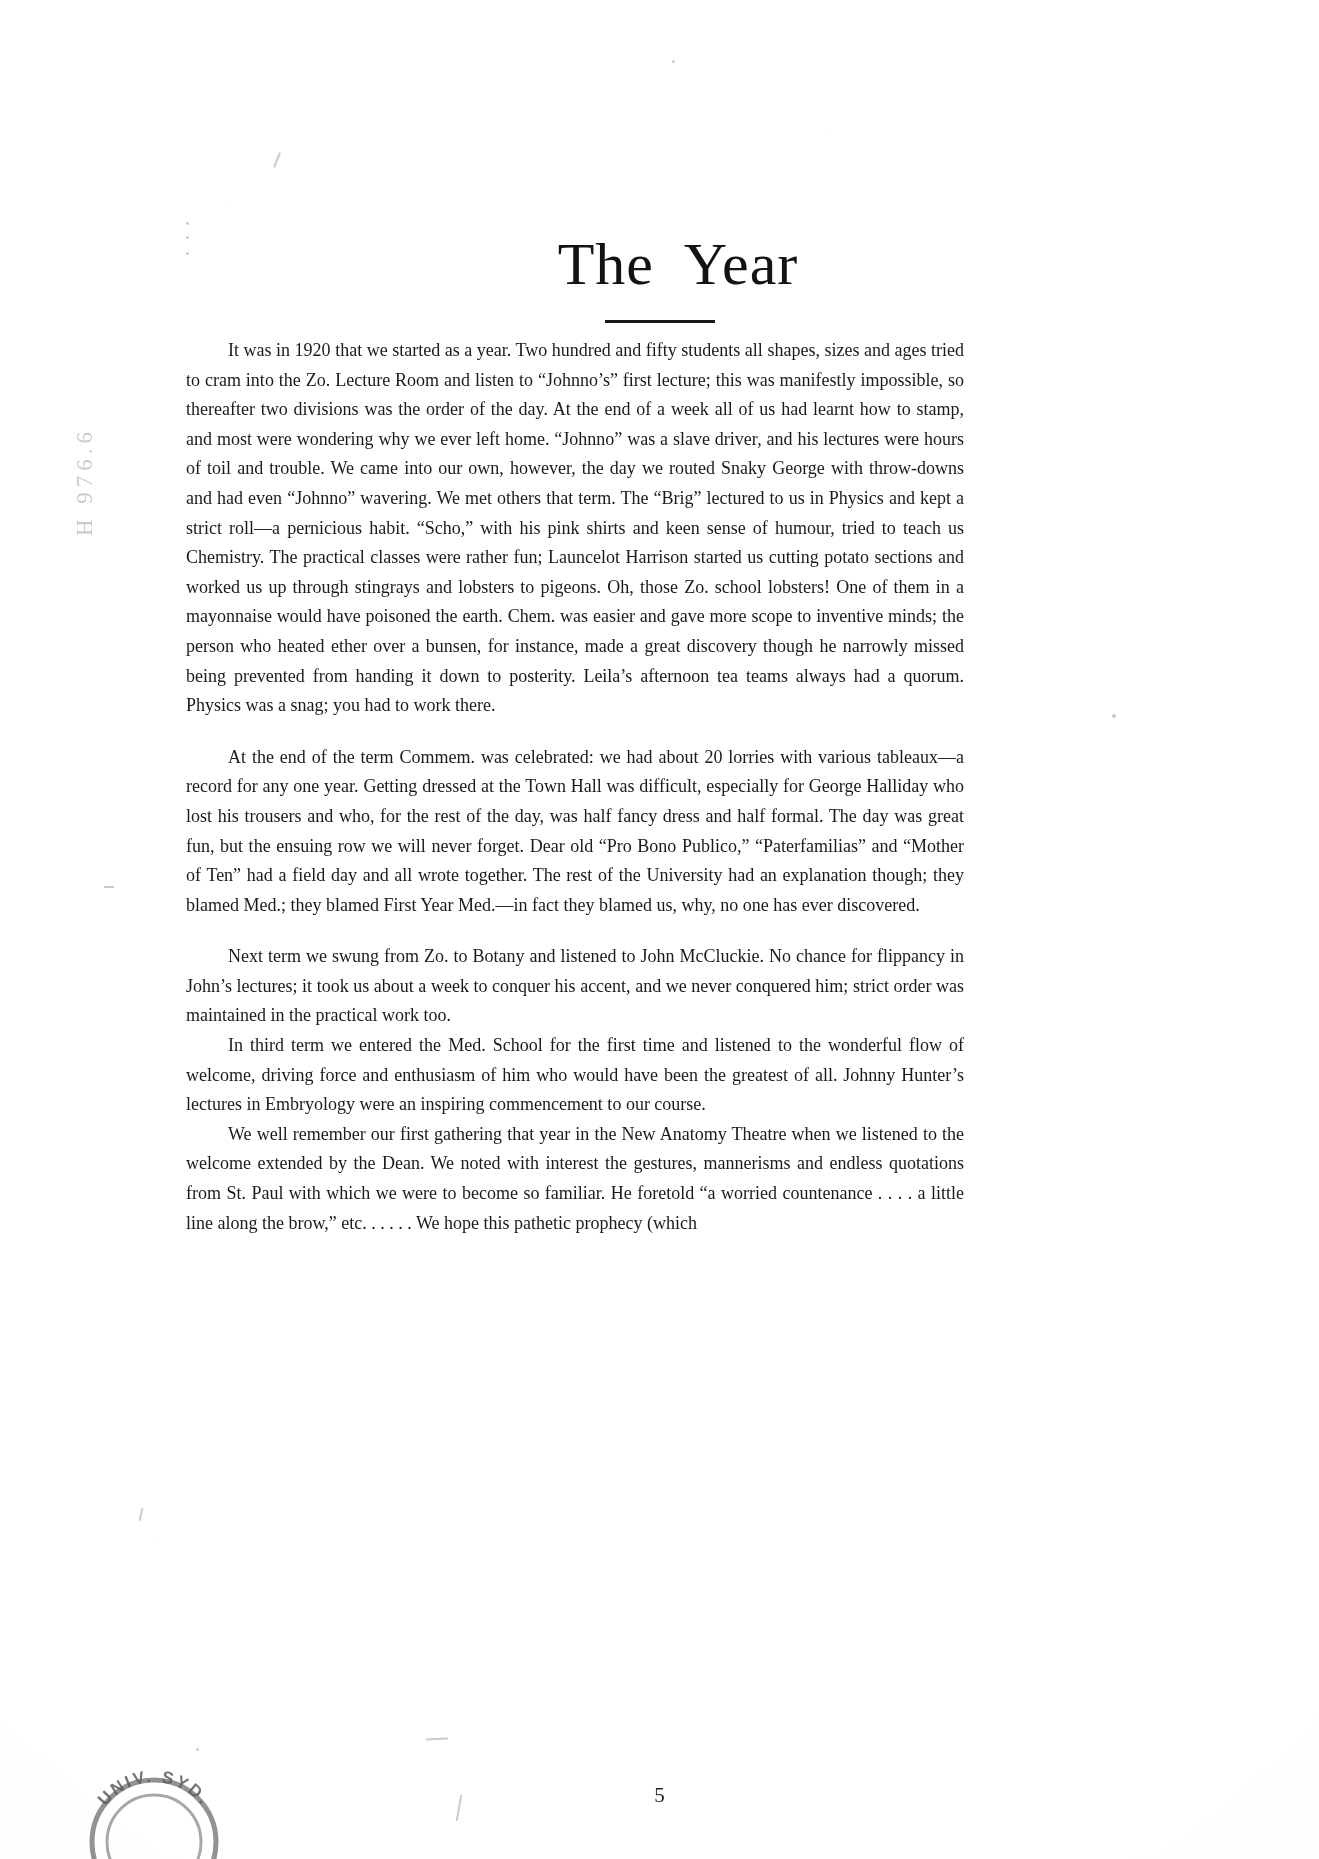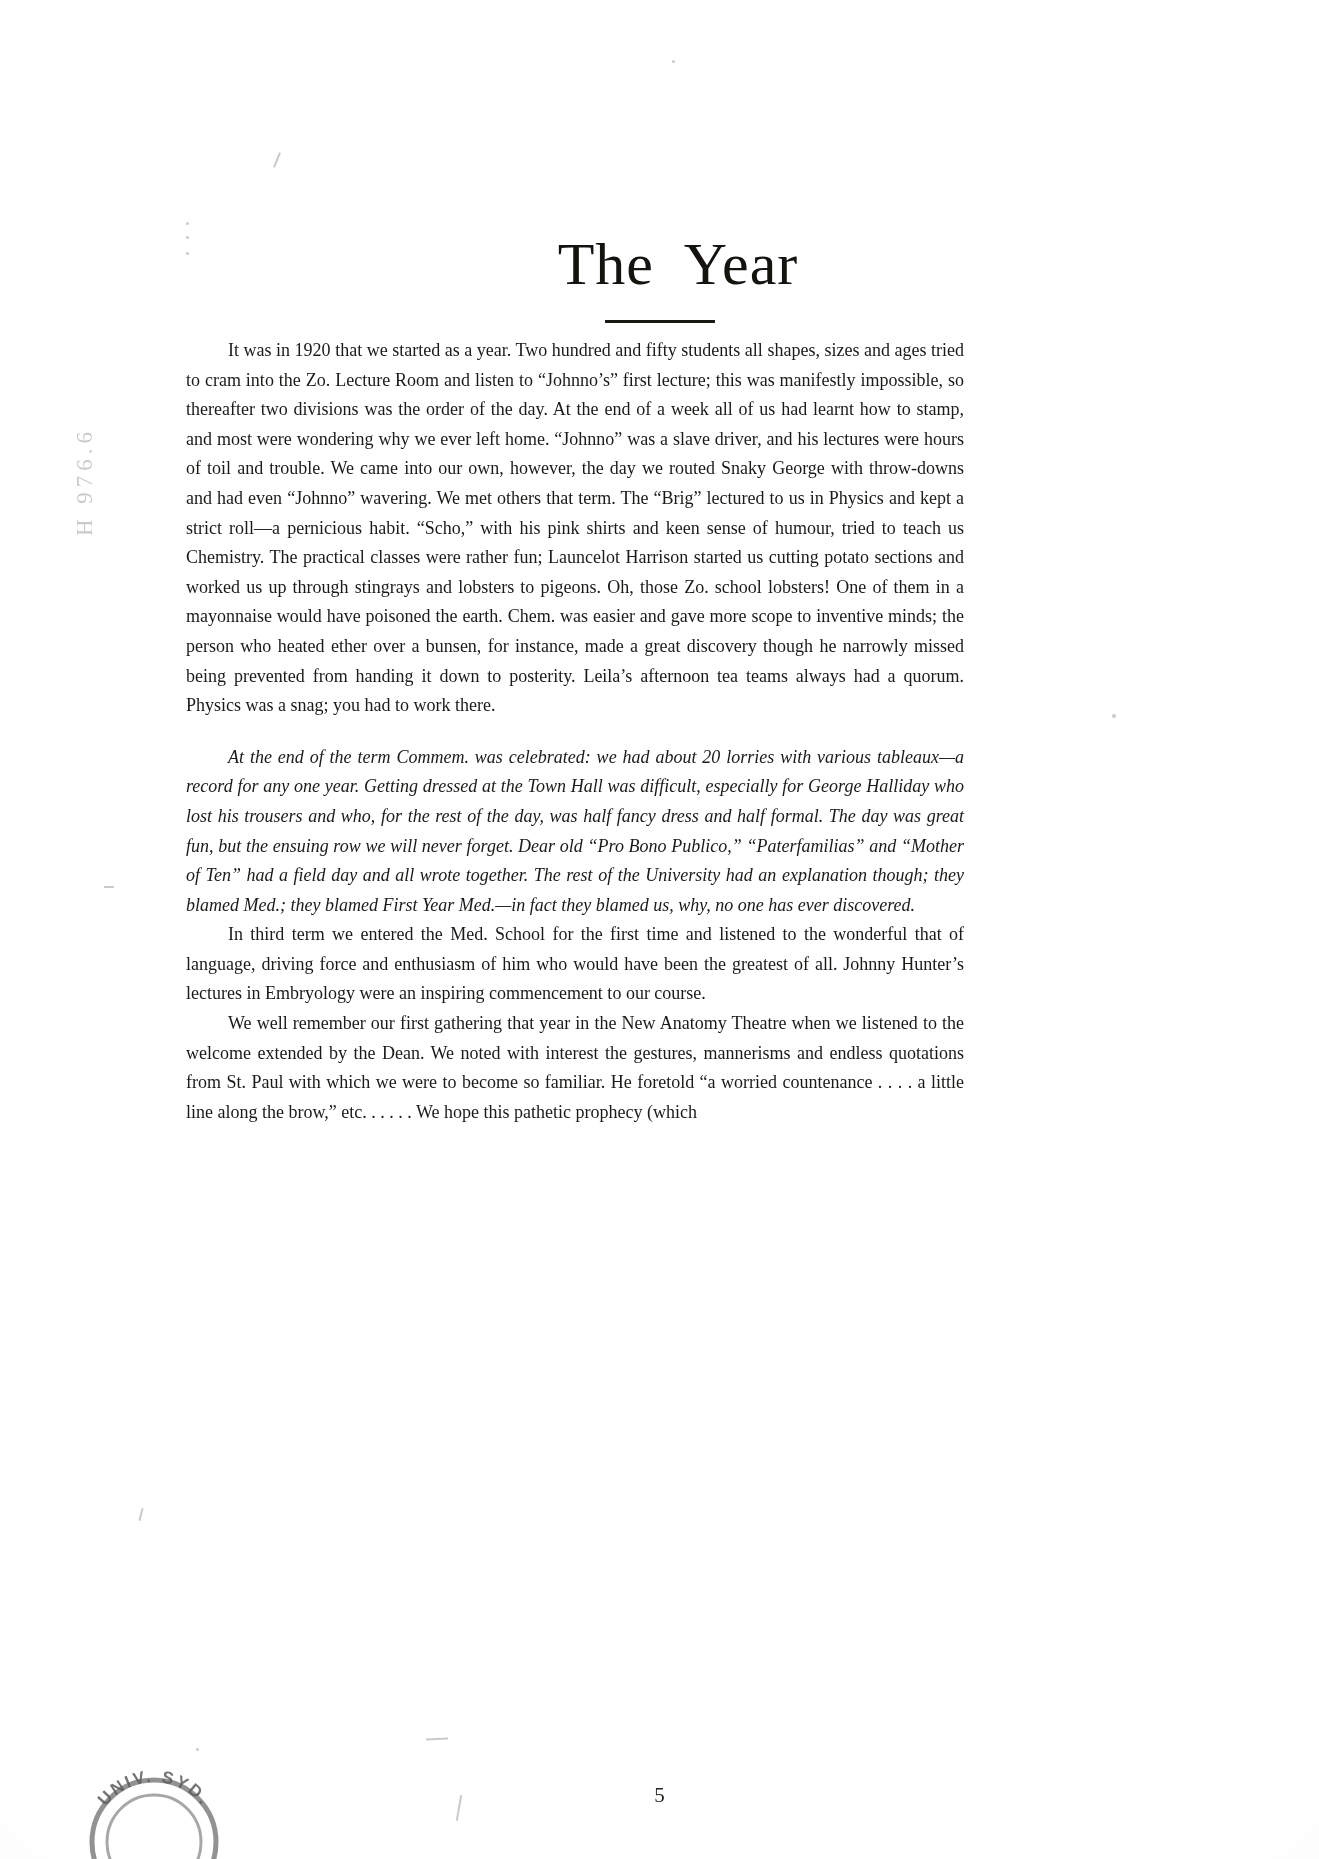--- a/index.html
+++ b/index.html
@@ -73,21 +73,20 @@
     text-align: justify;
     text-justify: inter-word;
   }
 
   .para {
     margin: 0;
     text-indent: 42px;
   }
   .para.spaced {
     margin-top: 22px;
-    font-style: italic;
   }
   .para.tight {
     margin-top: 0;
   }
 
   
   .folio {
     position: absolute;
     left: 0;
     right: 0;
@@ -161,21 +160,22 @@
   <div class="margin-note">H 976.6</div>
 
   <div class="title-block">
     <div class="page-title">The Year</div>
     <div class="title-rule"></div>
   </div>
 
   <div class="body-col">
     <p class="para">It was in 1920 that we started as a year. Two hundred and fifty students all shapes, sizes and ages tried to cram into the Zo. Lecture Room and listen to “Johnno’s” first lecture; this was manifestly impossible, so thereafter two divisions was the order of the day. At the end of a week all of us had learnt how to stamp, and most were wondering why we ever left home. “Johnno” was a slave driver, and his lectures were hours of toil and trouble. We came into our own, however, the day we routed Snaky George with throw-downs and had even “Johnno” wavering. We met others that term. The “Brig” lectured to us in Physics and kept a strict roll—a pernicious habit. “Scho,” with his pink shirts and keen sense of humour, tried to teach us Chemistry. The practical classes were rather fun; Launcelot Harrison started us cutting potato sections and worked us up through stingrays and lobsters to pigeons. Oh, those Zo. school lobsters! One of them in a mayonnaise would have poisoned the earth. Chem. was easier and gave more scope to inventive minds; the person who heated ether over a bunsen, for instance, made a great discovery though he narrowly missed being prevented from handing it down to posterity. Leila’s afternoon tea teams always had a quorum. Physics was a snag; you had to work there.</p>
     <p class="para spaced">At the end of the term Commem. was celebrated: we had about 20 lorries with various tableaux—a record for any one year. Getting dressed at the Town Hall was difficult, especially for George Halliday who lost his trousers and who, for the rest of the day, was half fancy dress and half formal. The day was great fun, but the ensuing row we will never forget. Dear old “Pro Bono Publico,” “Paterfamilias” and “Mother of Ten” had a field day and all wrote together. The rest of the University had an explanation though; they blamed Med.; they blamed First Year Med.—in fact they blamed us, why, no one has ever discovered.</p>
-    <p class="para tight">In third term we entered the Med. School for the first time and listened to the wonderful that of language, driving force and enthusiasm of him who would have been the greatest of all. Johnny Hunter’s lectures in Embryology were an inspiring commencement to our course.</p>
+    <p class="para spaced">Next term we swung from Zo. to Botany and listened to John McCluckie. No chance for flippancy in John’s lectures; it took us about a week to conquer his accent, and we never conquered him; strict order was maintained in the practical work too.</p>
+    <p class="para tight">In third term we entered the Med. School for the first time and listened to the wonderful flow of welcome, driving force and enthusiasm of him who would have been the greatest of all. Johnny Hunter’s lectures in Embryology were an inspiring commencement to our course.</p>
     <p class="para tight">We well remember our first gathering that year in the New Anatomy Theatre when we listened to the welcome extended by the Dean. We noted with interest the gestures, mannerisms and endless quotations from St. Paul with which we were to become so familiar. He foretold “a worried countenance . . . . a little line along the brow,” etc. . . . . . We hope this pathetic prophecy (which</p>
   </div>
 
   <div class="folio">5</div>
 
   <div class="stamp">
     <svg width="152" height="152" viewBox="0 0 152 152">
       <defs>
         <path id="arcTop" d="M 16,80 A 60,60 0 0 1 136,80" fill="none"></path>
         <path id="arcBot" d="M 26,80 A 50,50 0 0 0 126,80" fill="none"></path>

